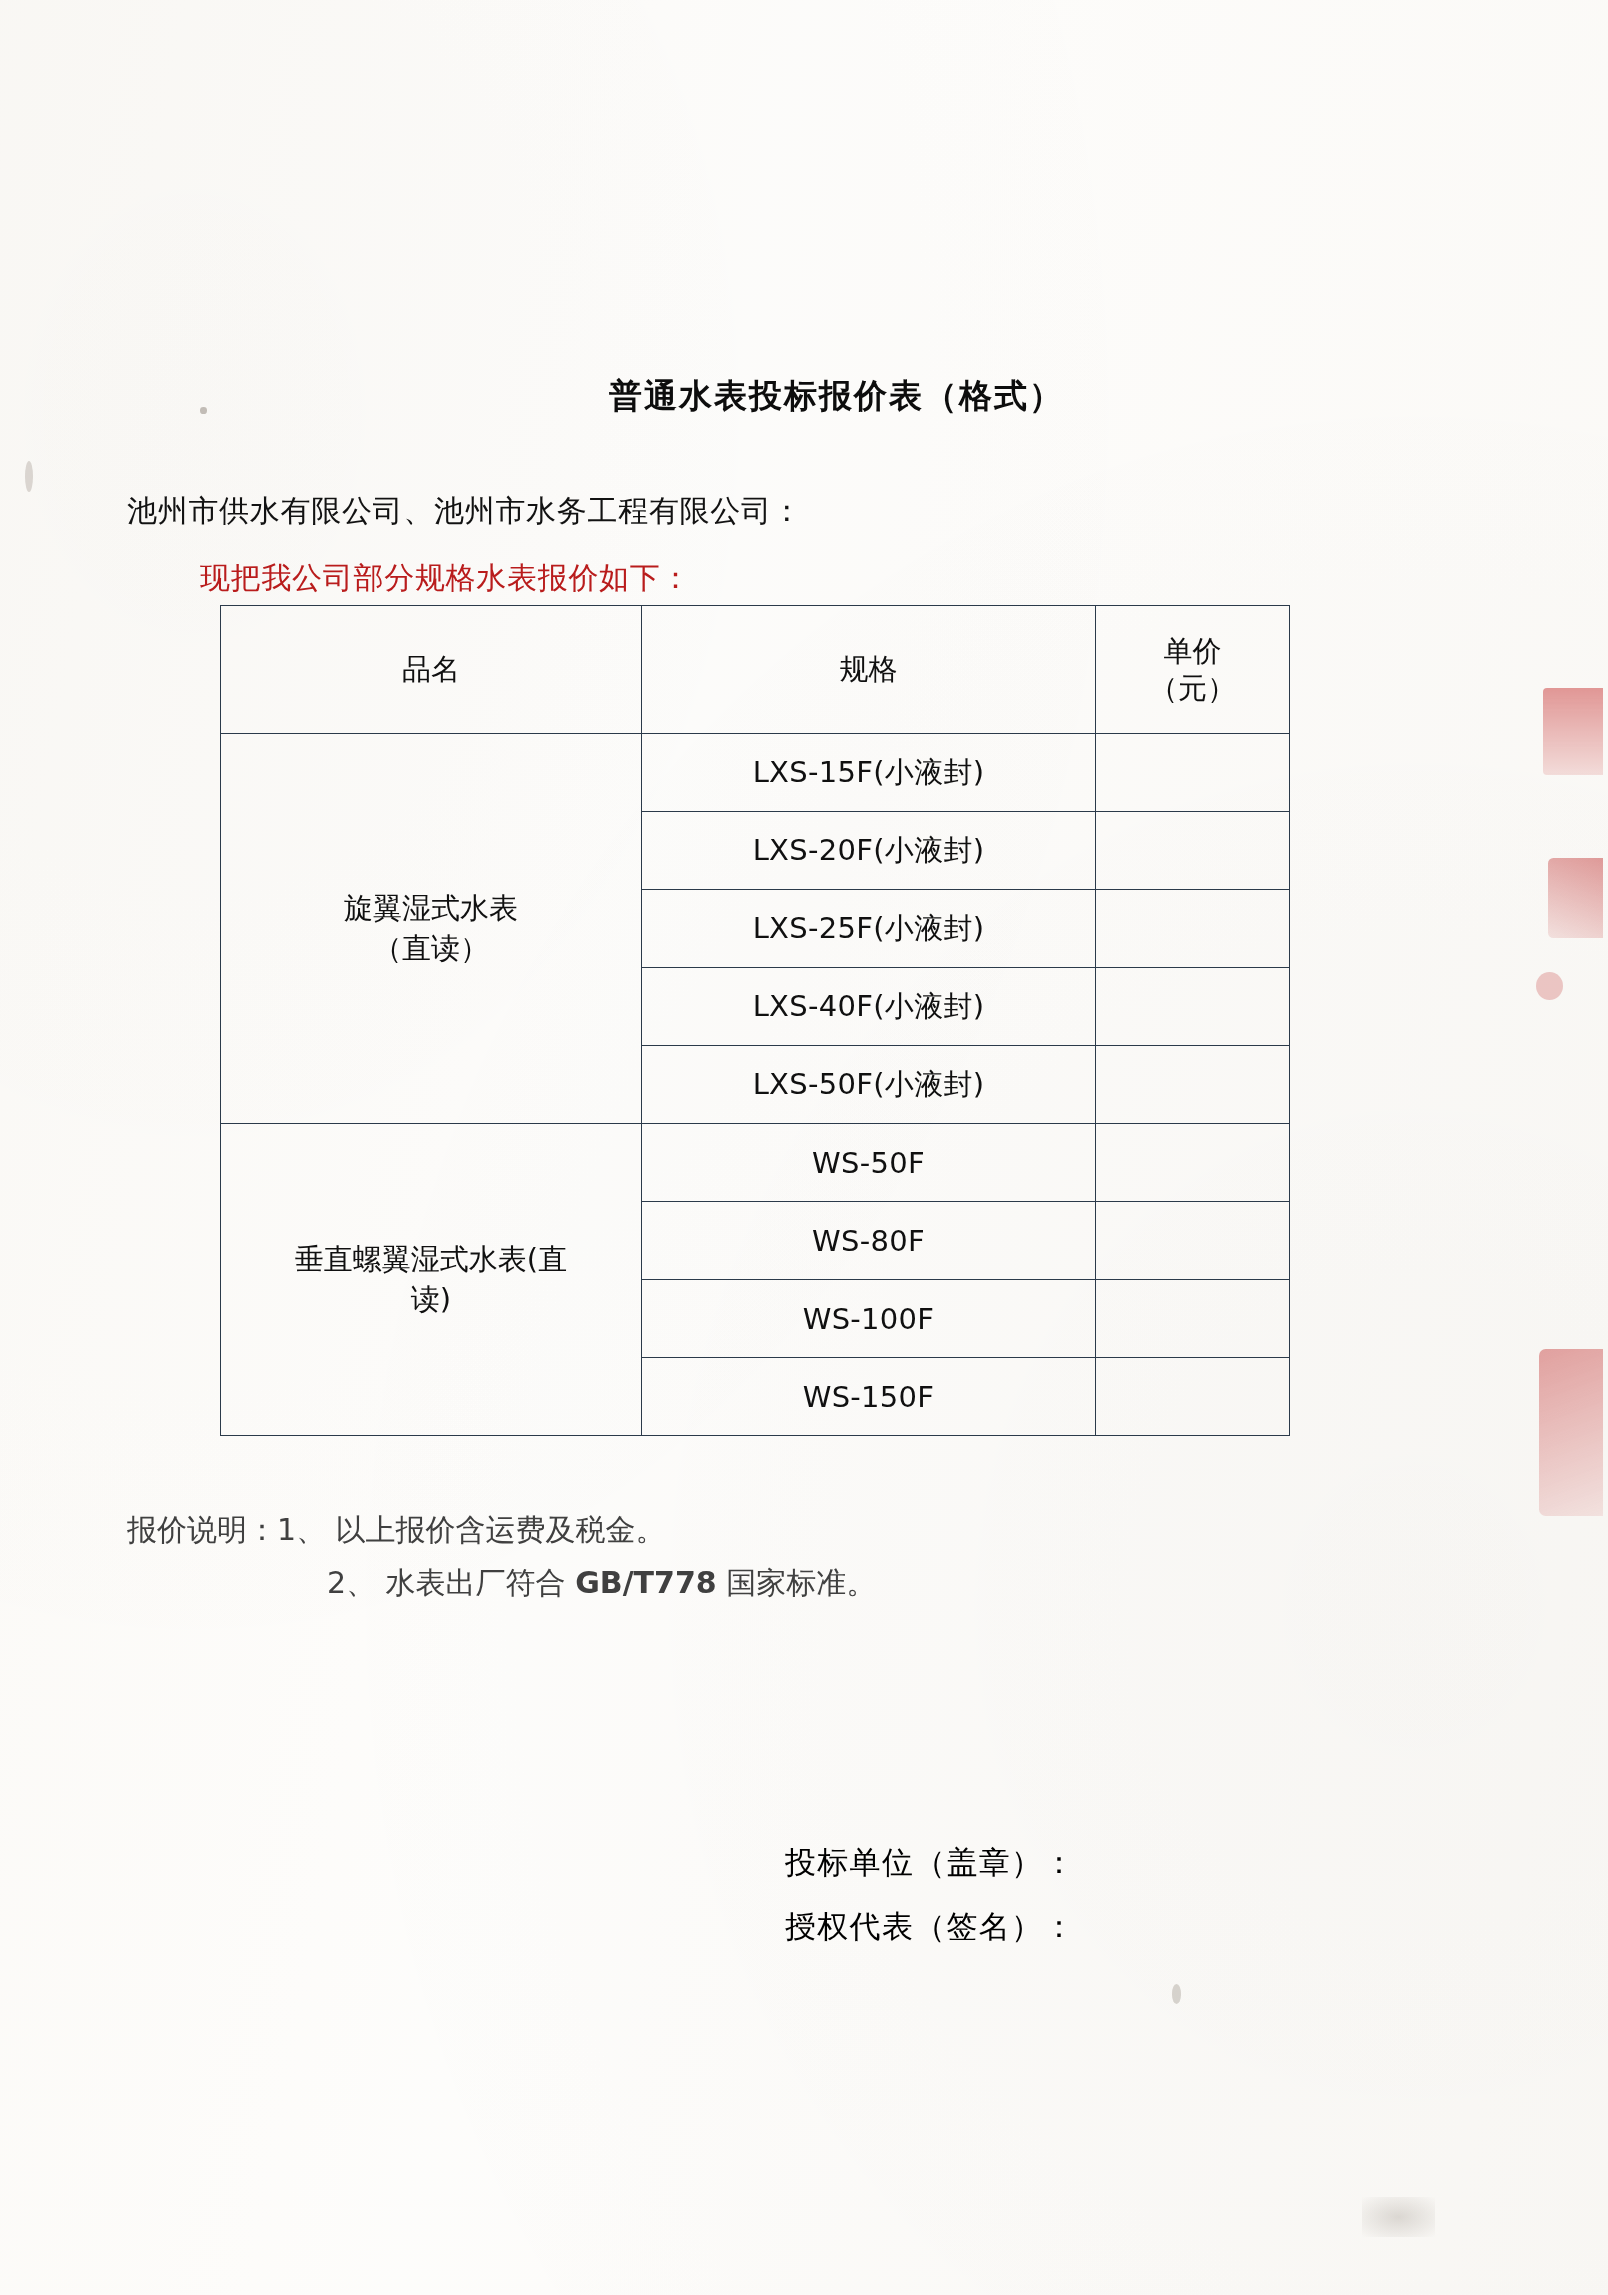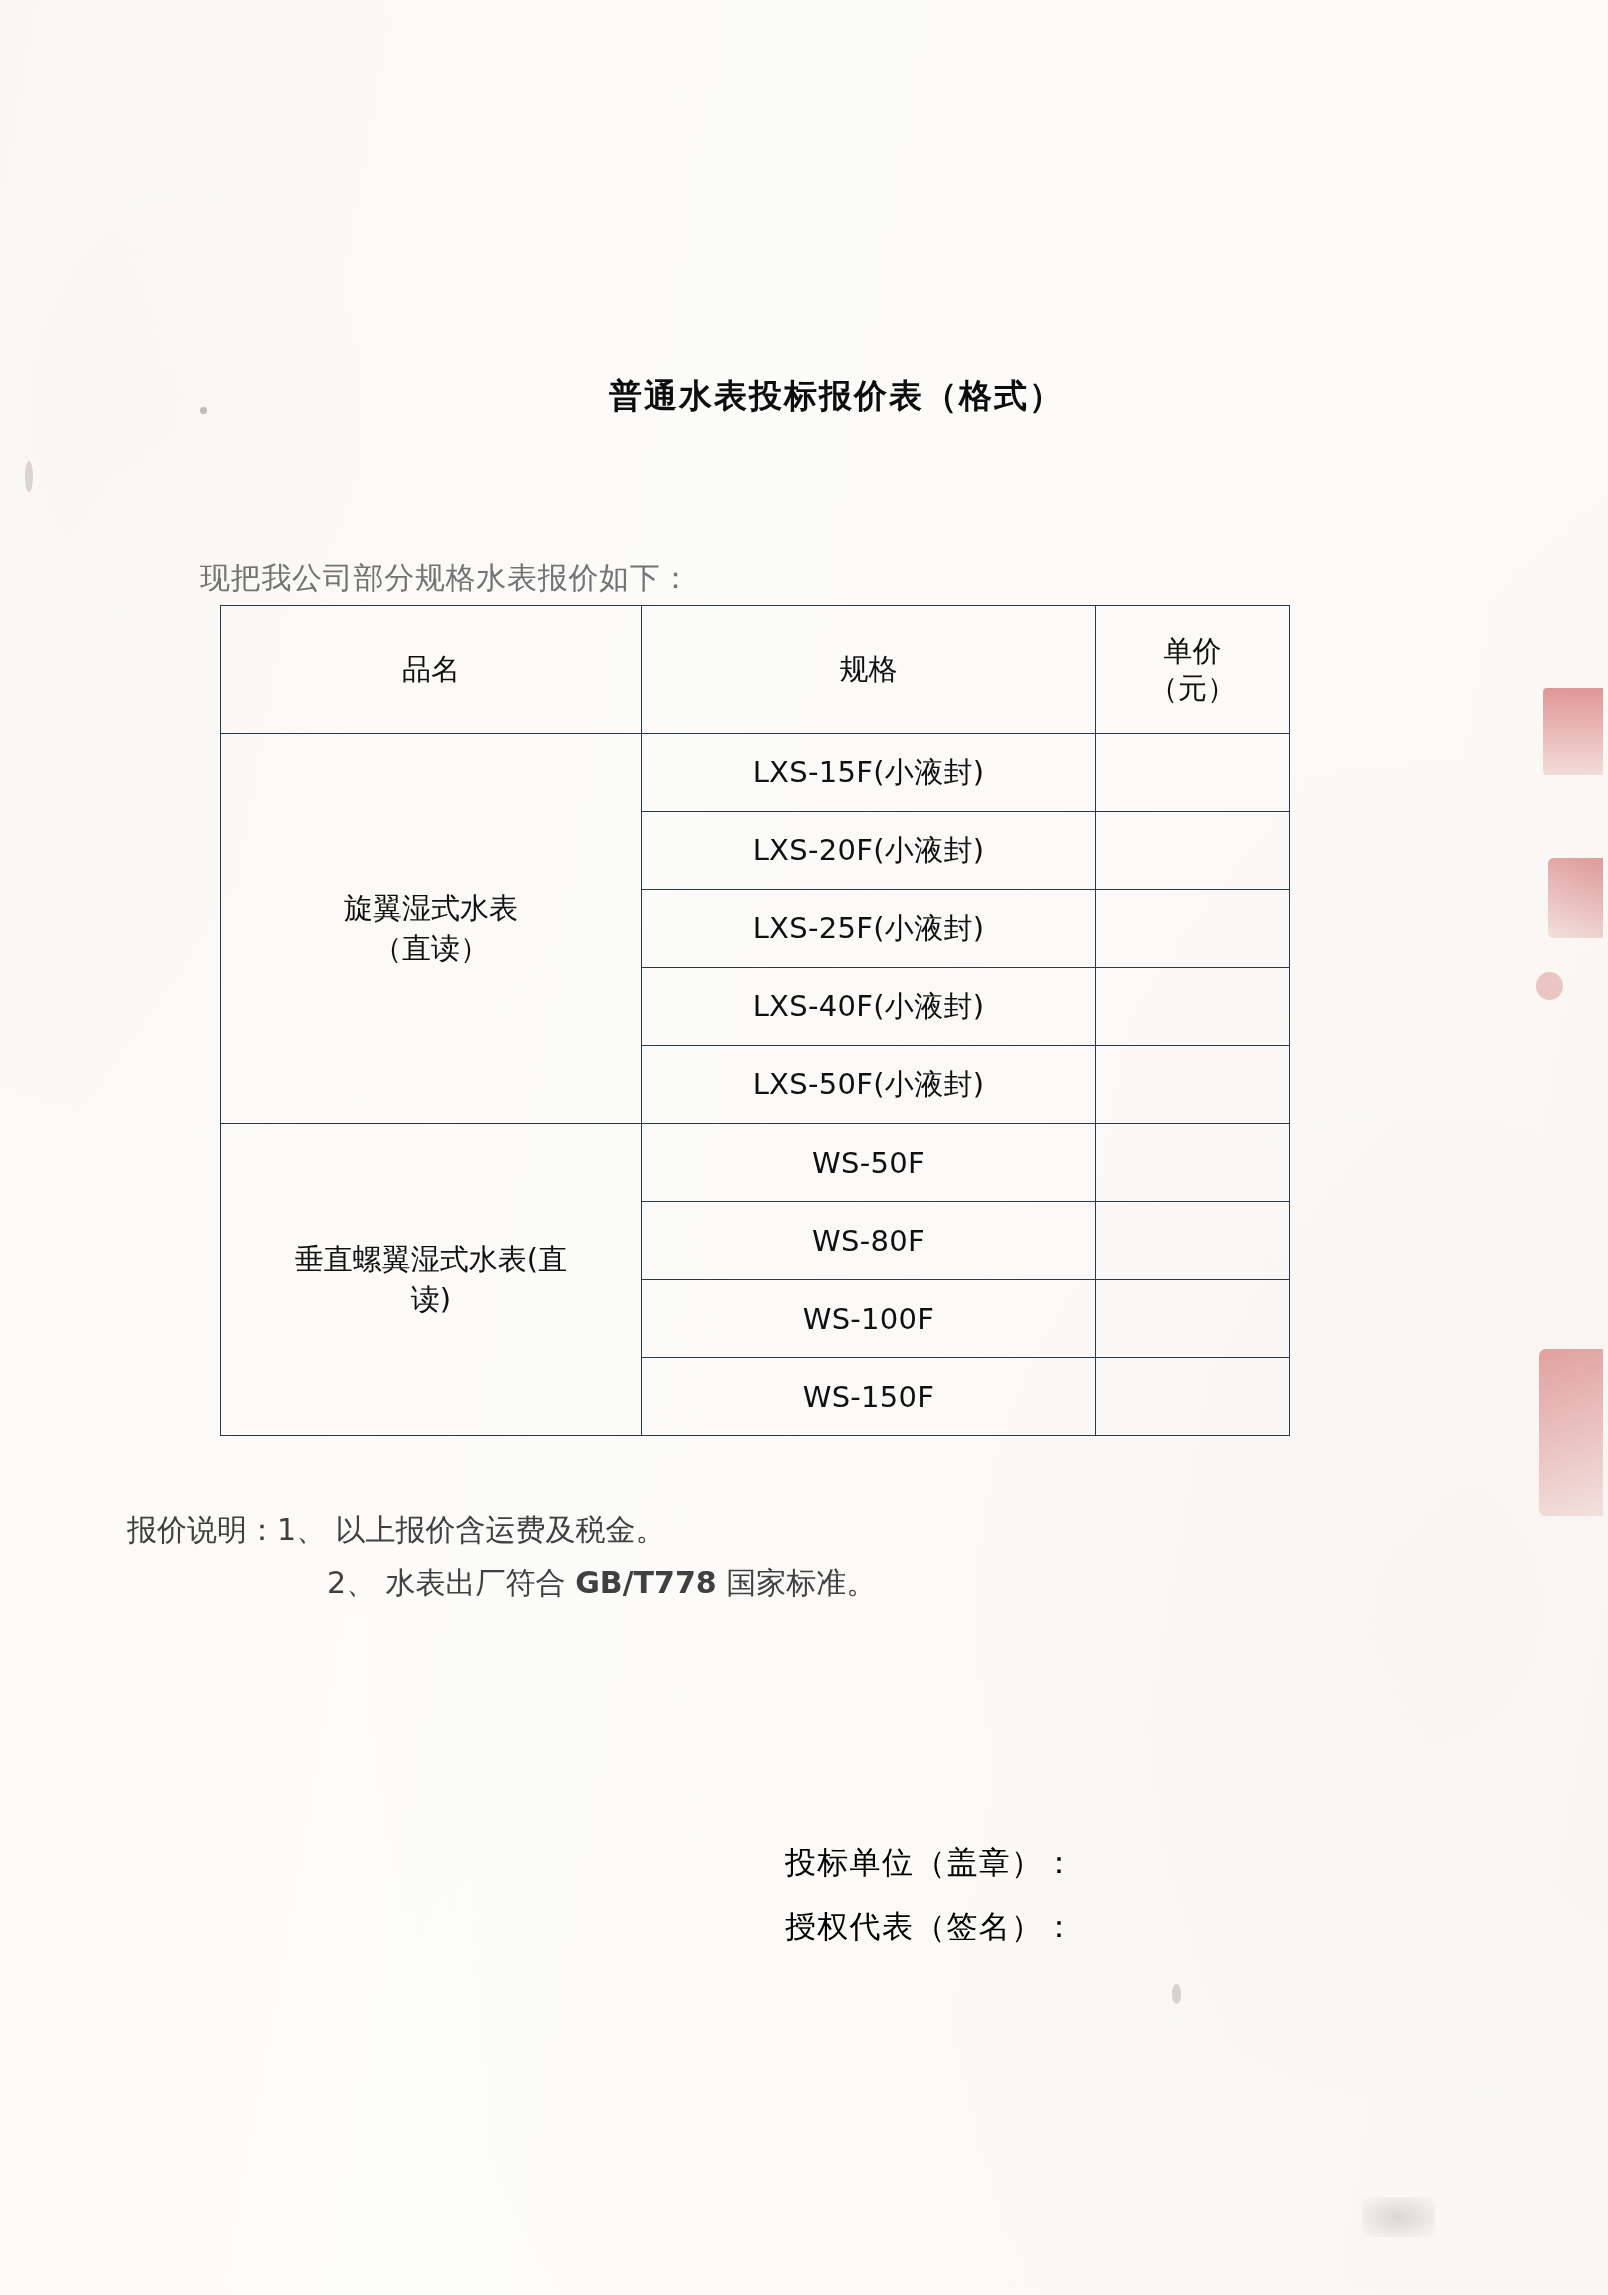--- a/index.html
+++ b/index.html
@@ -79,21 +79,21 @@
     letter-spacing: 0.7px;
     color: #121212;
     font-family: "DejaVu Sans", "Liberation Sans", sans-serif;
   }
   .lead-line {
     position: absolute;
     left: 200px;
     top: 558px;
     font-size: 30px;
     letter-spacing: 0.7px;
-    color: #737373;
+    color: #b91c1c;
     font-family: Liberation Serif, serif;
   }
 
   
   .price-table {
     position: absolute;
     left: 220px;
     top: 605px;
     width: 1069px;
     border-collapse: collapse;
@@ -214,20 +214,21 @@
 <body>
 
 <div class="page">
   <div class="paper-noise"></div>
 
   <div class="content">
 
 
     <div class="doc-title">普通水表投标报价表（格式）</div>
 
+    <div class="addressee">池州市供水有限公司、池州市水务工程有限公司：</div>
 
     <div class="lead-line">现把我公司部分规格水表报价如下：</div>
 
     <table class="price-table">
       <colgroup>
         <col class="col-name">
         <col class="col-spec">
         <col class="col-price">
       </colgroup>
       <tbody>

